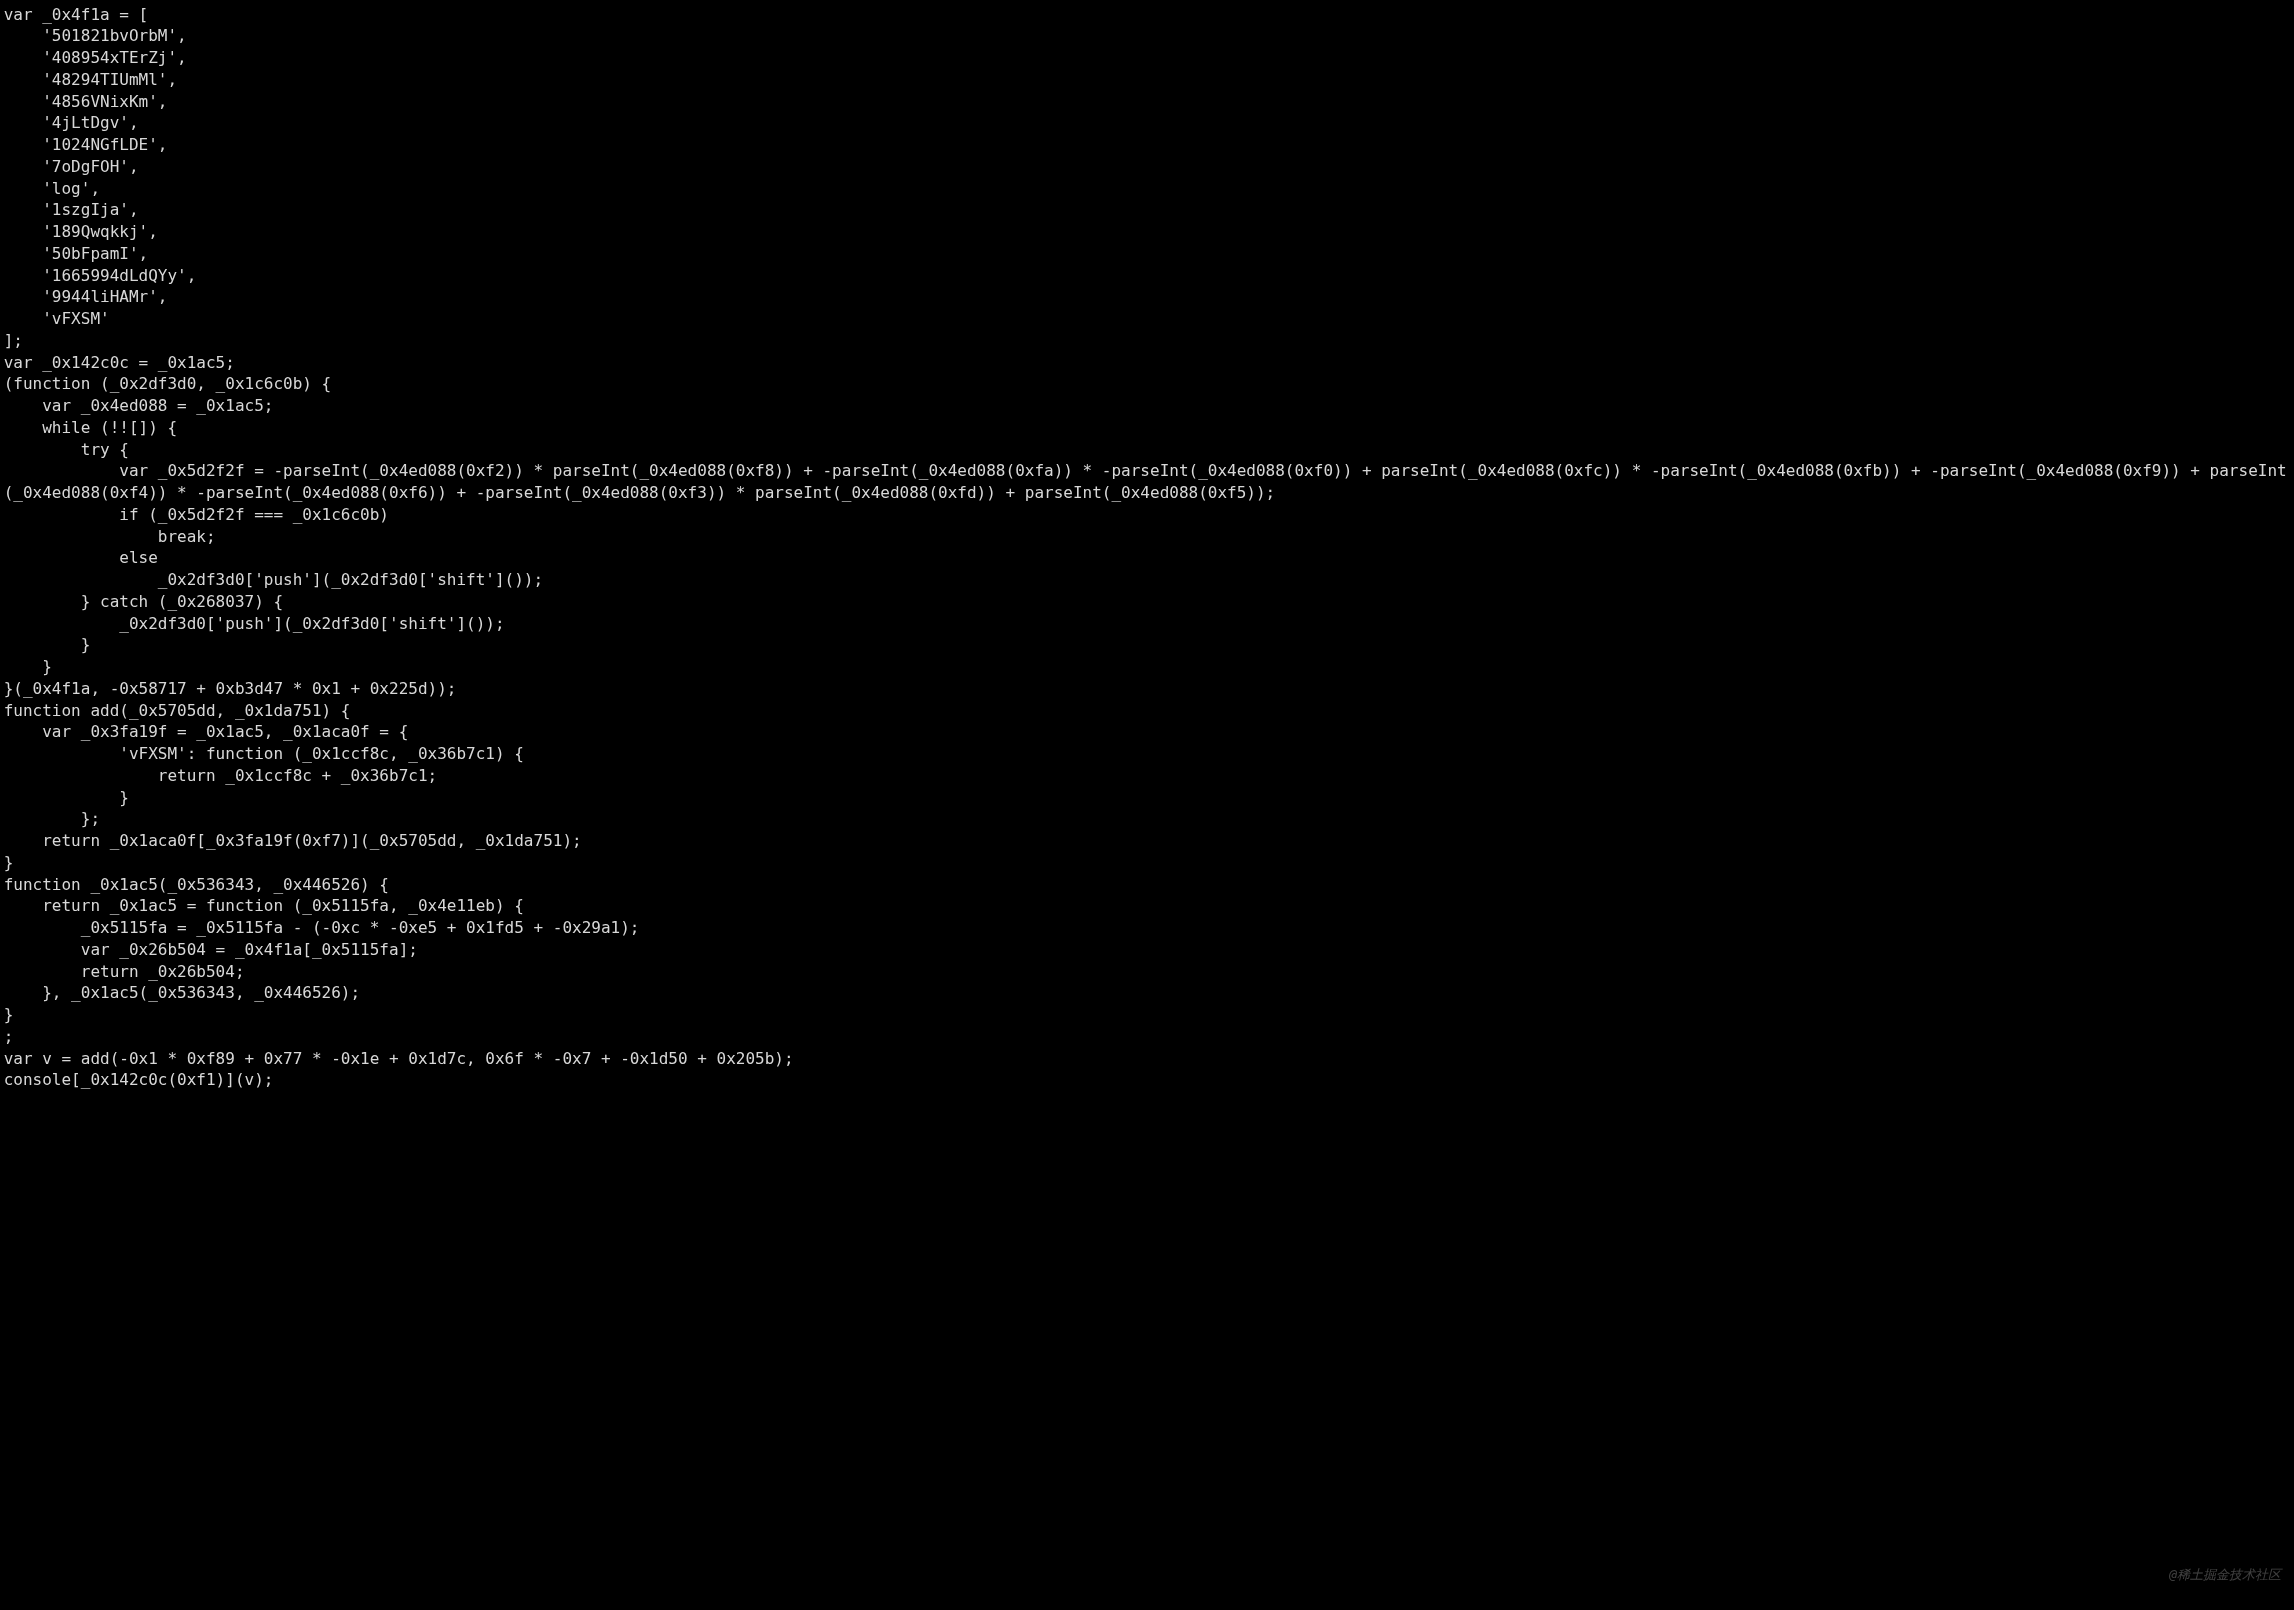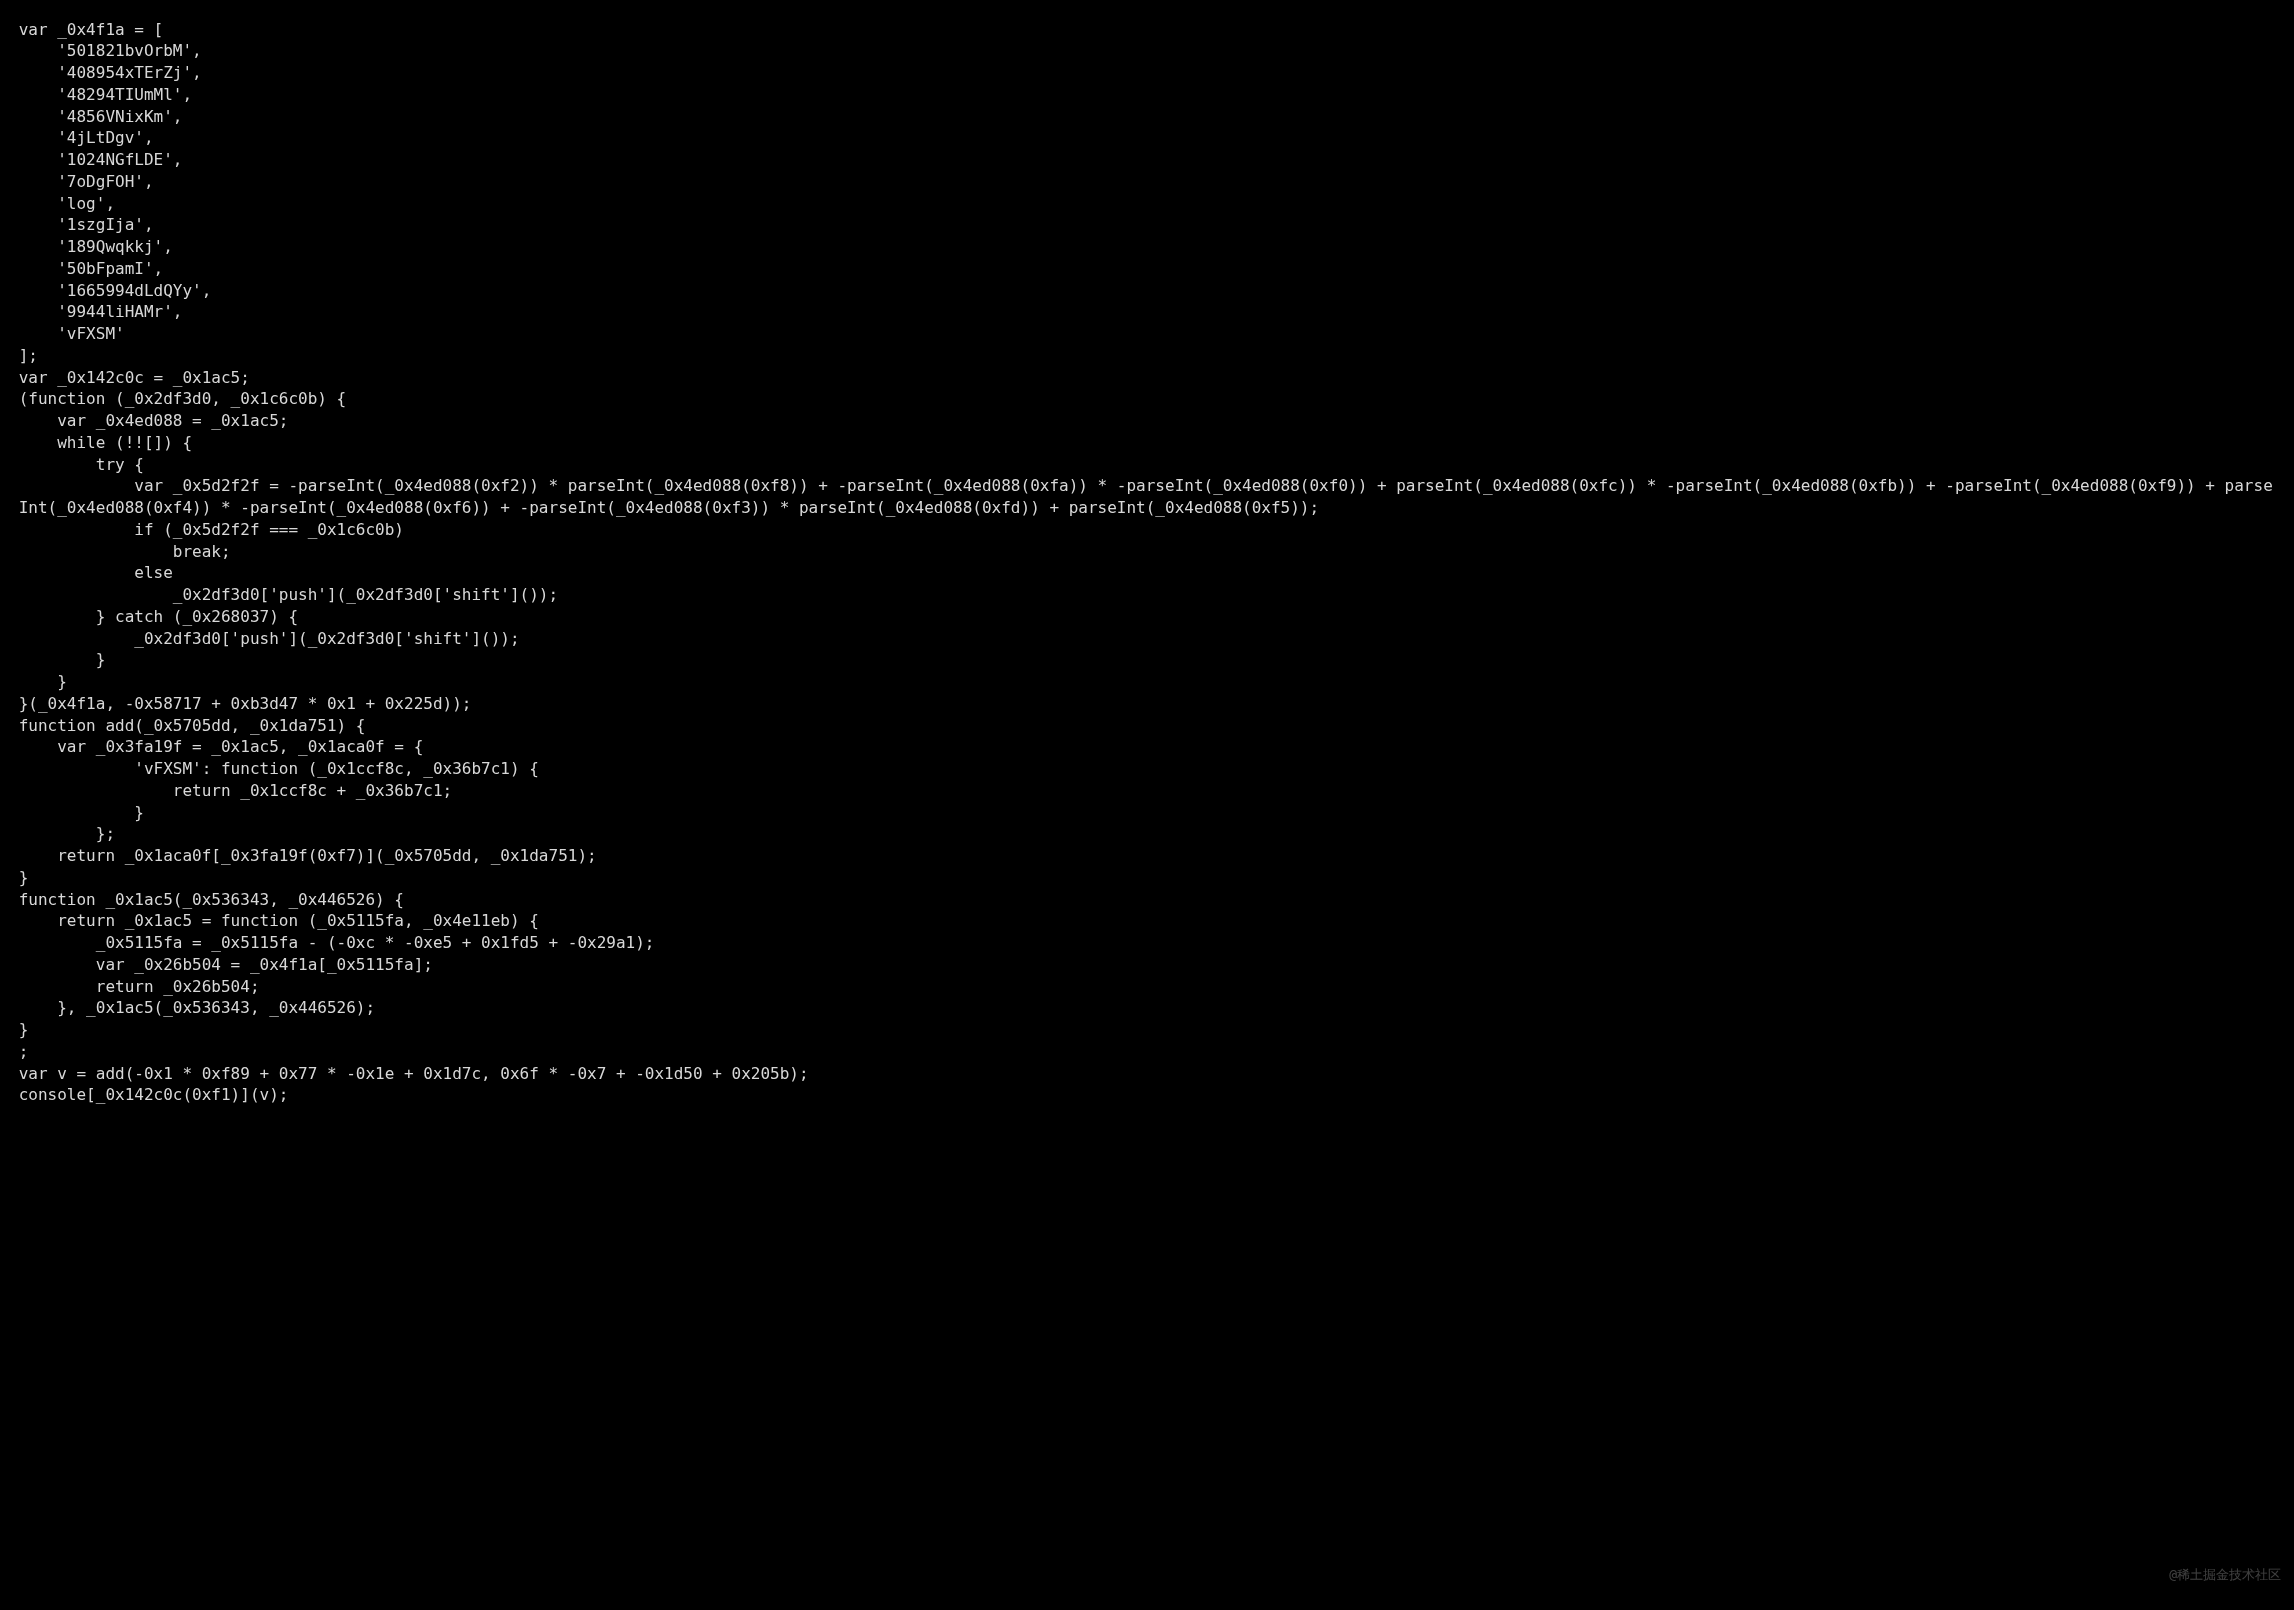--- a/index.html
+++ b/index.html
@@ -8,33 +8,34 @@
     background: #000000;
     color: #d0d0d0;
     font-family: "Menlo", "Consolas", "DejaVu Sans Mono", monospace;
     font-size: 16px;
     line-height: 1.36;
     width: 2295px;
     height: 1610px;
     overflow: hidden;
   }
   pre.code {
-    margin: 15px;
+    margin: 0;
     padding: 3.7px 3.7px;
     white-space: pre-wrap;
     word-break: break-all;
     color: #d8d8d8;
   }
   .watermark {
     position: absolute;
     right: 13px;
     bottom: 26px;
     font-size: 13px;
     color: rgba(255,255,255,0.25);
     font-family: "Menlo", "Consolas", "DejaVu Sans Mono", monospace;
+    font-style: italic;
   }
 </style>
 </head>
 <body>
 
 <pre class="code">var _0x4f1a = [
     '501821bvOrbM',
     '408954xTErZj',
     '48294TIUmMl',
     '4856VNixKm',

